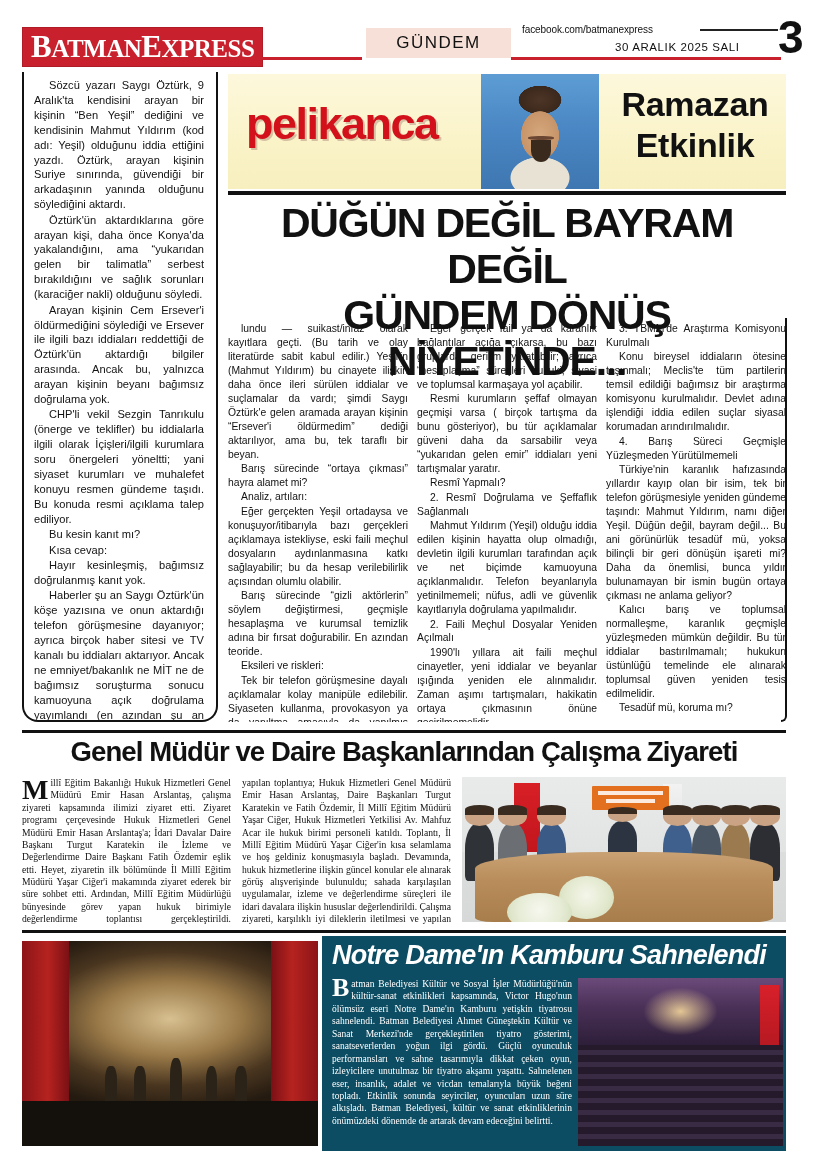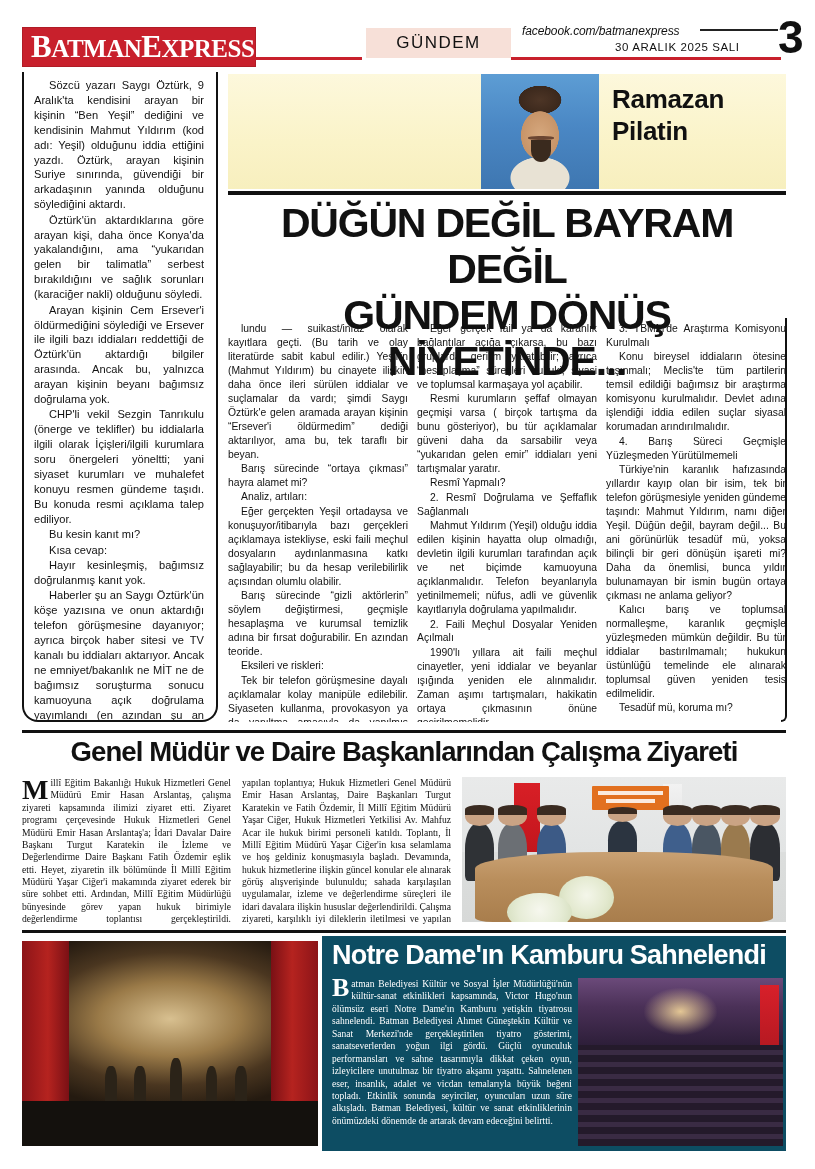--- a/index.html
+++ b/index.html
@@ -11,21 +11,21 @@
   }
   .page { position: relative; width: 815px; height: 1169px; background:#fff; }
 
   
   .masthead {
     position: absolute; left: 0; top: 0; width: 815px; height: 70px;
   }
   .logo-box {
     position: absolute; left: 22px; top: 27px;
     background: #c8202c;
-    padding: 3px 1px 4px 8px;
+    padding: 3px 8px 4px 8px;
     border: 1px solid #b01c26;
   }
   .logo-text {
     font-family: "Liberation Serif", serif;
     font-weight: bold;
     font-size: 25px;
     color: #ffffff;
     letter-spacing: -0.5px;
     font-stretch: condensed;
     line-height: 1;
@@ -45,21 +45,21 @@
   .gundem-text {
     font-family: "Liberation Sans", sans-serif;
     font-size: 17px; letter-spacing: 1.5px; color: #111;
   }
   .mast-rule-right {
     position: absolute; left: 511px; top: 57px; width: 270px; height: 3px;
     background: #c8202c;
   }
   .fb-url {
     position: absolute; left: 522px; top: 24px;
-    font-size: 12px; color: #111; letter-spacing: -0.1px; font-style: italic;
+    font-size: 10px; color: #111; letter-spacing: -0.1px;
   }
   .date-line {
     position: absolute; left: 615px; top: 41px;
     font-size: 11.5px; color: #111; letter-spacing: 0.6px; font-weight: 500;
   }
   .mast-thinline {
     position: absolute; left: 700px; top: 29px; width: 78px; height: 2px; background:#222;
   }
   .page-num {
     position: absolute; left: 778px; top: 14px;
@@ -110,23 +110,23 @@
   .author-photo .beard {
     position:absolute; left: 50px; top: 66px; width: 20px; height: 22px;
     background: #3a2a1e; border-radius: 0 0 50% 50%;
   }
   .author-photo .mouthline {
     position:absolute; left: 47px; top: 62px; width: 26px; height: 4px;
     background: #6b4632; border-radius: 40%;
   }
   .author-name {
     position: absolute; left: 384px; top: 10px; width: 166px;
-    text-align: left;
-    font-family: "Liberation Sans", sans-serif;
-    font-size: 26px; font-weight: bold; color: #111;
+    text-align: center;
+    font-family: "Liberation Sans", sans-serif;
+    font-size: 34px; font-weight: bold; color: #111;
     line-height: 1.22; letter-spacing: -0.3px;
   }
 
   
   .headline-rule {
     position: absolute; left: 228px; top: 191px; width: 558px; height: 4px; background:#111;
   }
   .headline {
     position: absolute; left: 228px; top: 201px; width: 558px;
     text-align: center;
@@ -261,21 +261,21 @@
   .stage-fig { position:absolute; bottom:22%; width:4%; height:17%; background:#2b2318; border-radius:40% 40% 0 0;}
 
   .sec3-teal {
     position: absolute; left: 300px; top: 0px; width: 464px; height: 215px;
     background: #0d4d63;
   }
   .sec3-title {
     position: absolute; left: 310px; top: 5px; width: 444px;
     font-family: "Liberation Sans", sans-serif;
     font-weight: bold; font-size: 27px; color:#ffffff;
-    letter-spacing: -0.8px; line-height: 1.05;
+    letter-spacing: -0.8px; line-height: 1.05; font-style: italic;
   }
   .sec3-body {
     position: absolute; left: 310px; top: 42px; width: 240px; height: 168px;
     overflow: hidden;
   }
   .sec3-body p {
     font-family: "Liberation Serif", serif;
     font-size: 9.5px; line-height: 1.31; color:#ffffff; text-align: justify;
   }
   .dropcap-w {
@@ -327,27 +327,28 @@
     <p>CHP'li vekil Sezgin Tanrıkulu (önerge ve teklifler) bu iddialarla ilgili olarak İçişleri/ilgili kurumlara soru önergeleri yöneltti; yani siyaset kurumları ve muhalefet konuyu resmen gündeme taşıdı. Bu konuda resmi açıklama talep ediliyor.</p>
     <p>Bu kesin kanıt mı?</p>
     <p>Kısa cevap:</p>
     <p>Hayır kesinleşmiş, bağımsız doğrulanmış kanıt yok.</p>
     <p>Haberler şu an Saygı Öztürk'ün köşe yazısına ve onun aktardığı telefon görüşmesine dayanıyor; ayrıca birçok haber sitesi ve TV kanalı bu iddiaları aktarıyor. Ancak ne emniyet/bakanlık ne MİT ne de bağımsız soruşturma sonucu kamuoyuna açık doğrulama yayımlandı (en azından şu an çıkan haberlerde yok). Bu yüzden “gerçek kişi gerçekten Mahmut Yıldırım mı?” sorusu hâlâ açık.</p>
 
     <p></p>
   </div>
 
   <div class="col-banner">
+    <div class="pelikanca">pelikanca</div>
     <div class="author-photo">
       <div class="mouthline"></div>
       <div class="beard"></div>
     </div>
     <div class="author-name">
       <div>Ramazan</div>
-      <div>Pilatin</div>
+      <div>Etkinlik</div>
     </div>
   </div>
 
   <div class="headline-rule"></div>
   <div class="headline">
     <div>DÜĞÜN DEĞİL BAYRAM DEĞİL</div>
     <div>GÜNDEM DÖNÜŞ NİYETİNDE...</div>
   </div>
 
   <div class="body-cols">

